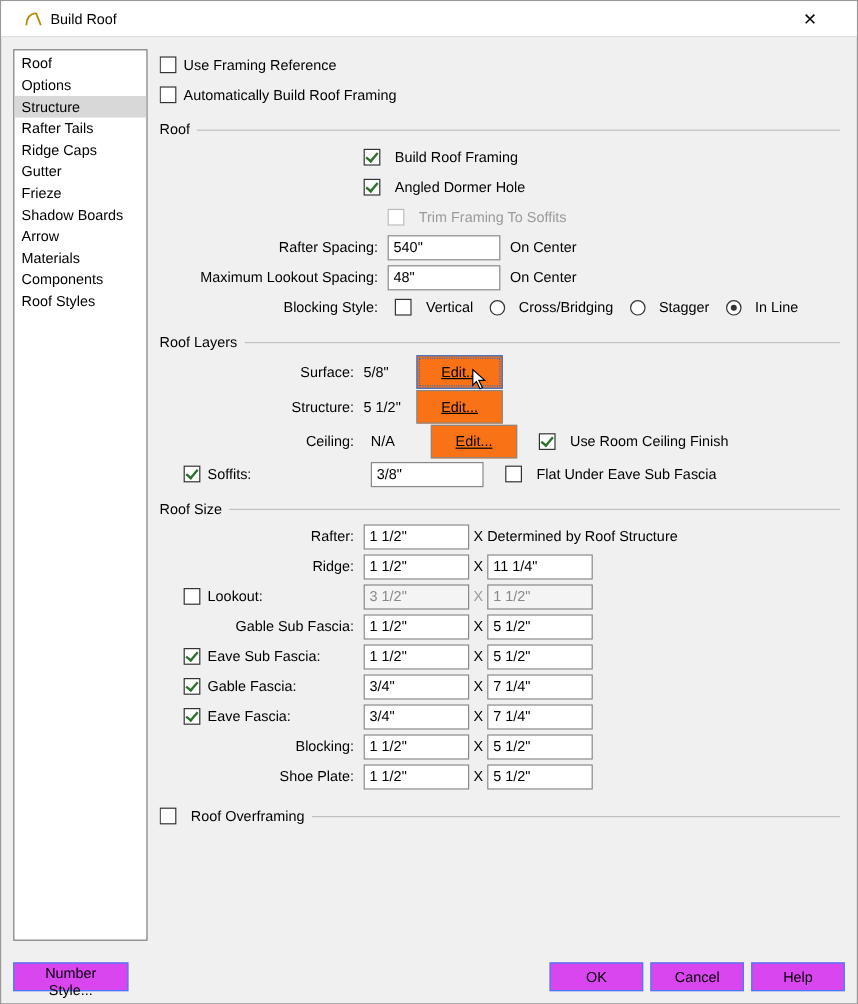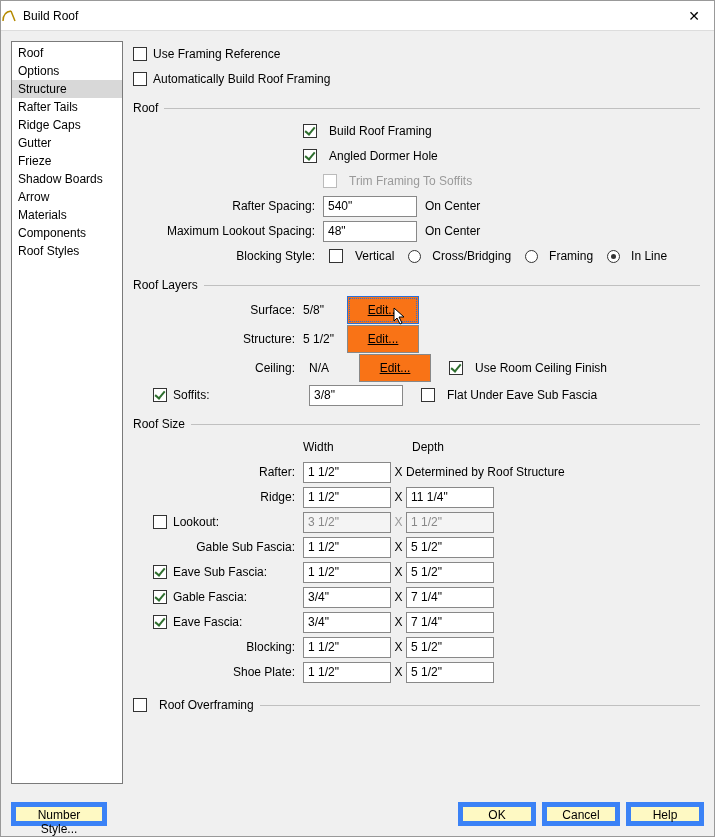--- a/index.html
+++ b/index.html
@@ -16,21 +16,21 @@
     background: #f0f0f0;
     border: 1px solid #999;
     display: flex;
     flex-direction: column;
     position: relative;
   }
   .titlebar {
     height: 30px;
     display: flex;
     align-items: center;
-    padding: 0 0;
+    padding: 0 19px;
     border-bottom: 1px solid #ddd;
     background: #fff;
   }
   .titlebar .icon {
     width: 16px; height: 16px; margin-right: 6px;
     display: inline-flex; align-items: center; justify-content: center;
   }
   .titlebar .title { flex: 1; font-size: 12px; }
   .titlebar .close {
     width: 40px; text-align: center; font-size: 14px;
@@ -174,22 +174,22 @@
   .footer {
     display: flex;
     align-items: center;
     padding: 8px 10px 10px 10px;
     gap: 6px;
   }
   .footer .spacer { flex: 1; }
   .footer button {
     height: 24px;
     width: 78px;
-    border: 5px solid #3b82f6;
-    background: #fef9c3;
+    border: 1px solid #3b82f6;
+    background: #d946ef;
     font: inherit;
     cursor: default;
   }
   .footer .numstyle { width: 96px; }
   .edit-btn { width: 72px; }
   .valtxt { display: inline-block; width: 44px; }
   .xmark { width: 15px; text-align: center; }
   .cursor {
     position: absolute;
     width: 14px; height: 20px;
@@ -265,21 +265,21 @@
         <input class="txt w94" value="48&quot;" style="">
         <span class="hint">On Center</span>
       </div>
       <div class="row indent1 gap6">
         <span class="lbl-col-wide">Blocking Style:</span>
         <span class="cb"></span>
         <span style="margin-right:8px">Vertical</span>
         <span class="radio"></span>
         <span style="margin-right:8px">Cross/Bridging</span>
         <span class="radio"></span>
-        <span style="margin-right:8px">Framing</span>
+        <span style="margin-right:8px">Stagger</span>
         <span class="radio selected"></span>
         <span>In Line</span>
       </div>
 
       <div class="section-head">
         <span class="label">Roof Layers</span>
         <span class="line"></span>
       </div>
 
       <div class="row indent1" style="position:relative">
@@ -313,26 +313,20 @@
         <span class="cb"></span>
         <span>Flat Under Eave Sub Fascia</span>
       </div>
 
       <div class="section-head" style="position:relative">
 
         <span class="label">Roof Size</span>
         <span class="line"></span>
       </div>
 
-      <div class="row indent1">
-        <span class="lbl-col"></span>
-        <span style="width:94px">Width</span>
-        <span class="xmark"></span>
-        <span>Depth</span>
-      </div>
 
       <div class="row indent1">
         <span class="lbl-col">Rafter:</span>
         <input class="txt w88" value="1 1/2&quot;" style="">
         <span class="xmark">X</span>
         <span>Determined by Roof Structure</span>
       </div>
       <div class="row indent1">
         <span class="lbl-col">Ridge:</span>
         <input class="txt w88" value="1 1/2&quot;" style="">

